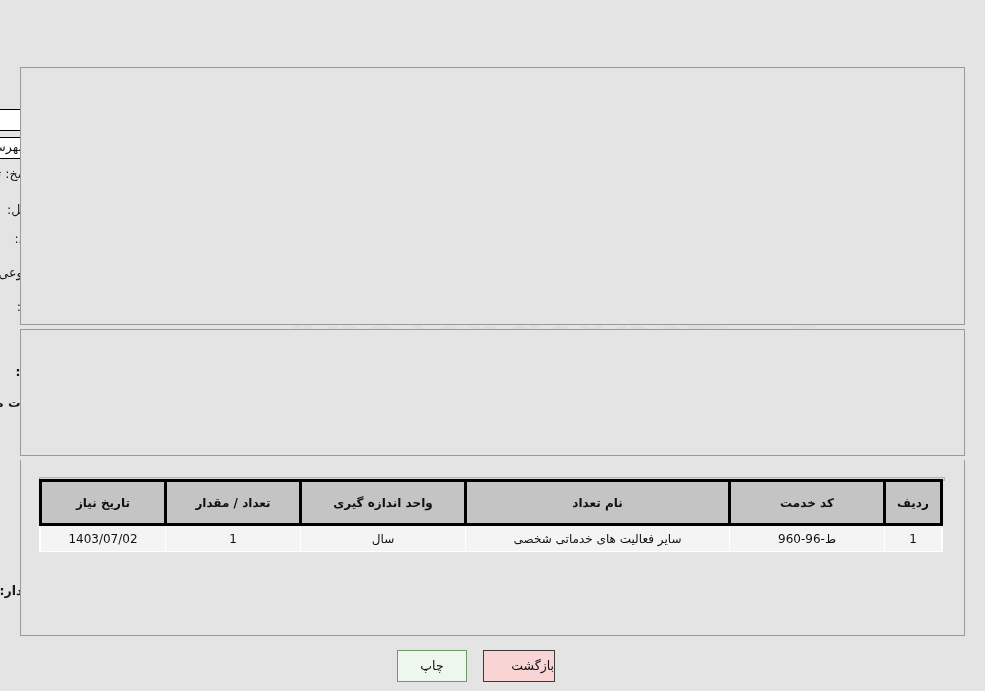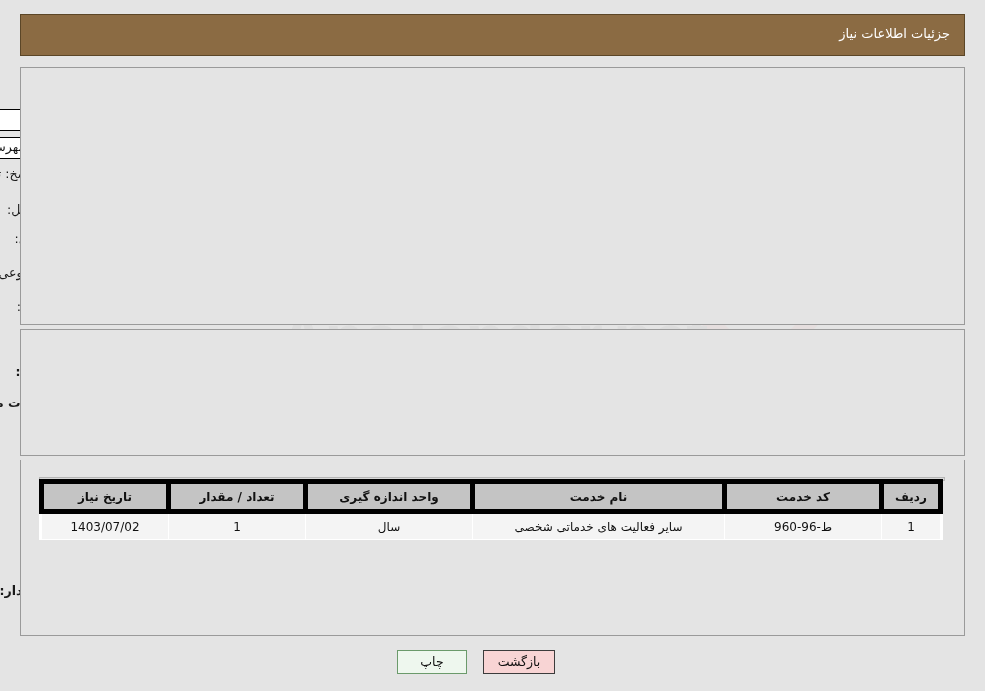--- a/index.html
+++ b/index.html
@@ -187,25 +187,25 @@
 
   
   .tbl {
     position: absolute;
     border-collapse: collapse;
     font-size: 12px;
     background: #ffffff;
   }
   .tbl th {
     background: #c4c4c4;
-    border: 5px solid #000000;
+    border: 3px solid #000000;
     color: #111;
     font-weight: bold;
     height: 25px;
-    padding: 0 6px;
+    padding: 8px 6px;
     white-space: nowrap;
   }
   .tbl td {
     background: #f4f4f4;
     border: 1px solid #ffffff;
     color: #111;
     height: 25px;
     padding: 0 6px;
     text-align: center;
     white-space: nowrap;
@@ -225,41 +225,38 @@
 
   
   .btn {
     position: absolute;
     font-size: 12.5px;
     box-sizing: border-box;
     text-align: center;
     cursor: pointer;
     padding: 0;
     line-height: 22px;
-    height: 24px;
+    height: 32px;
     font-family: "DejaVu Sans", "Liberation Sans", sans-serif;
   }
-  .btn-back  { background: #f8d4d4; border: 1px solid #3b3b3b; color: #111; }
+  .btn-back  { background: #f8d4d4; border: 1px solid #3b3b3b; color: #111; text-align: right; }
   .btn-print { background: #eef7ee; border: 1px solid #6b9a6b; color: #111; }
 </style>
 </head>
 <body>
 
 <div id="page">
 
   <div class="watermark">
     <div class="wm-shield"></div>
     <div class="wm-shield-inner"></div>
     <div class="wm-w">W</div>
     <div class="wm-text">AnaTender.net</div>
   </div>
 
-  <div class="titlebar">
-    <div class="t">جزئیات اطلاعات نیاز</div>
-  </div>
 
   <div class="panel" id="panel-top"></div>
 
   <div class="lbl" style="right:880px; top:84px; width:80px;">شماره نیاز:</div>
   <div class="box" style="right:610px; top:80px; width:191px; height:22px;">1103090838000008</div>
 
   <div class="lbl" style="right:293px; top:84px;">تاریخ و ساعت اعلان عمومی:</div>
   <div class="box" style="right:690px; top:80px; width:180px; height:22px; right:auto; left:688px;">1403/01/29 - 12:24</div>
 
   <div class="lbl" style="right:880px; top:113px;">نام دستگاه خریدار:</div>
@@ -318,21 +315,21 @@
 
   <div class="lbl bold" style="right:880px; top:437px;">گروه خدمت:</div>
   <div class="ta" style="right:175px; top:432px; width:697px; height:24px; padding-top:2px;">سایر فعالیت‌های خدماتی</div>
 
   <div class="tbl-wrap">
     <table class="tbl">
       <thead>
         <tr>
           <th style="width:42px;">ردیف</th>
           <th style="width:140px;">کد خدمت</th>
-          <th>نام خدمت</th>
+          <th>نام تعداد</th>
           <th style="width:150px;">واحد اندازه گیری</th>
           <th style="width:120px;text-align:center;">تعداد / مقدار</th>
           <th style="width:110px;">تاریخ نیاز</th>
         </tr>
       </thead>
       <tbody>
         <tr>
           <td>1</td>
           <td>ط-96-960</td>
           <td>سایر فعالیت های خدماتی شخصی</td>

